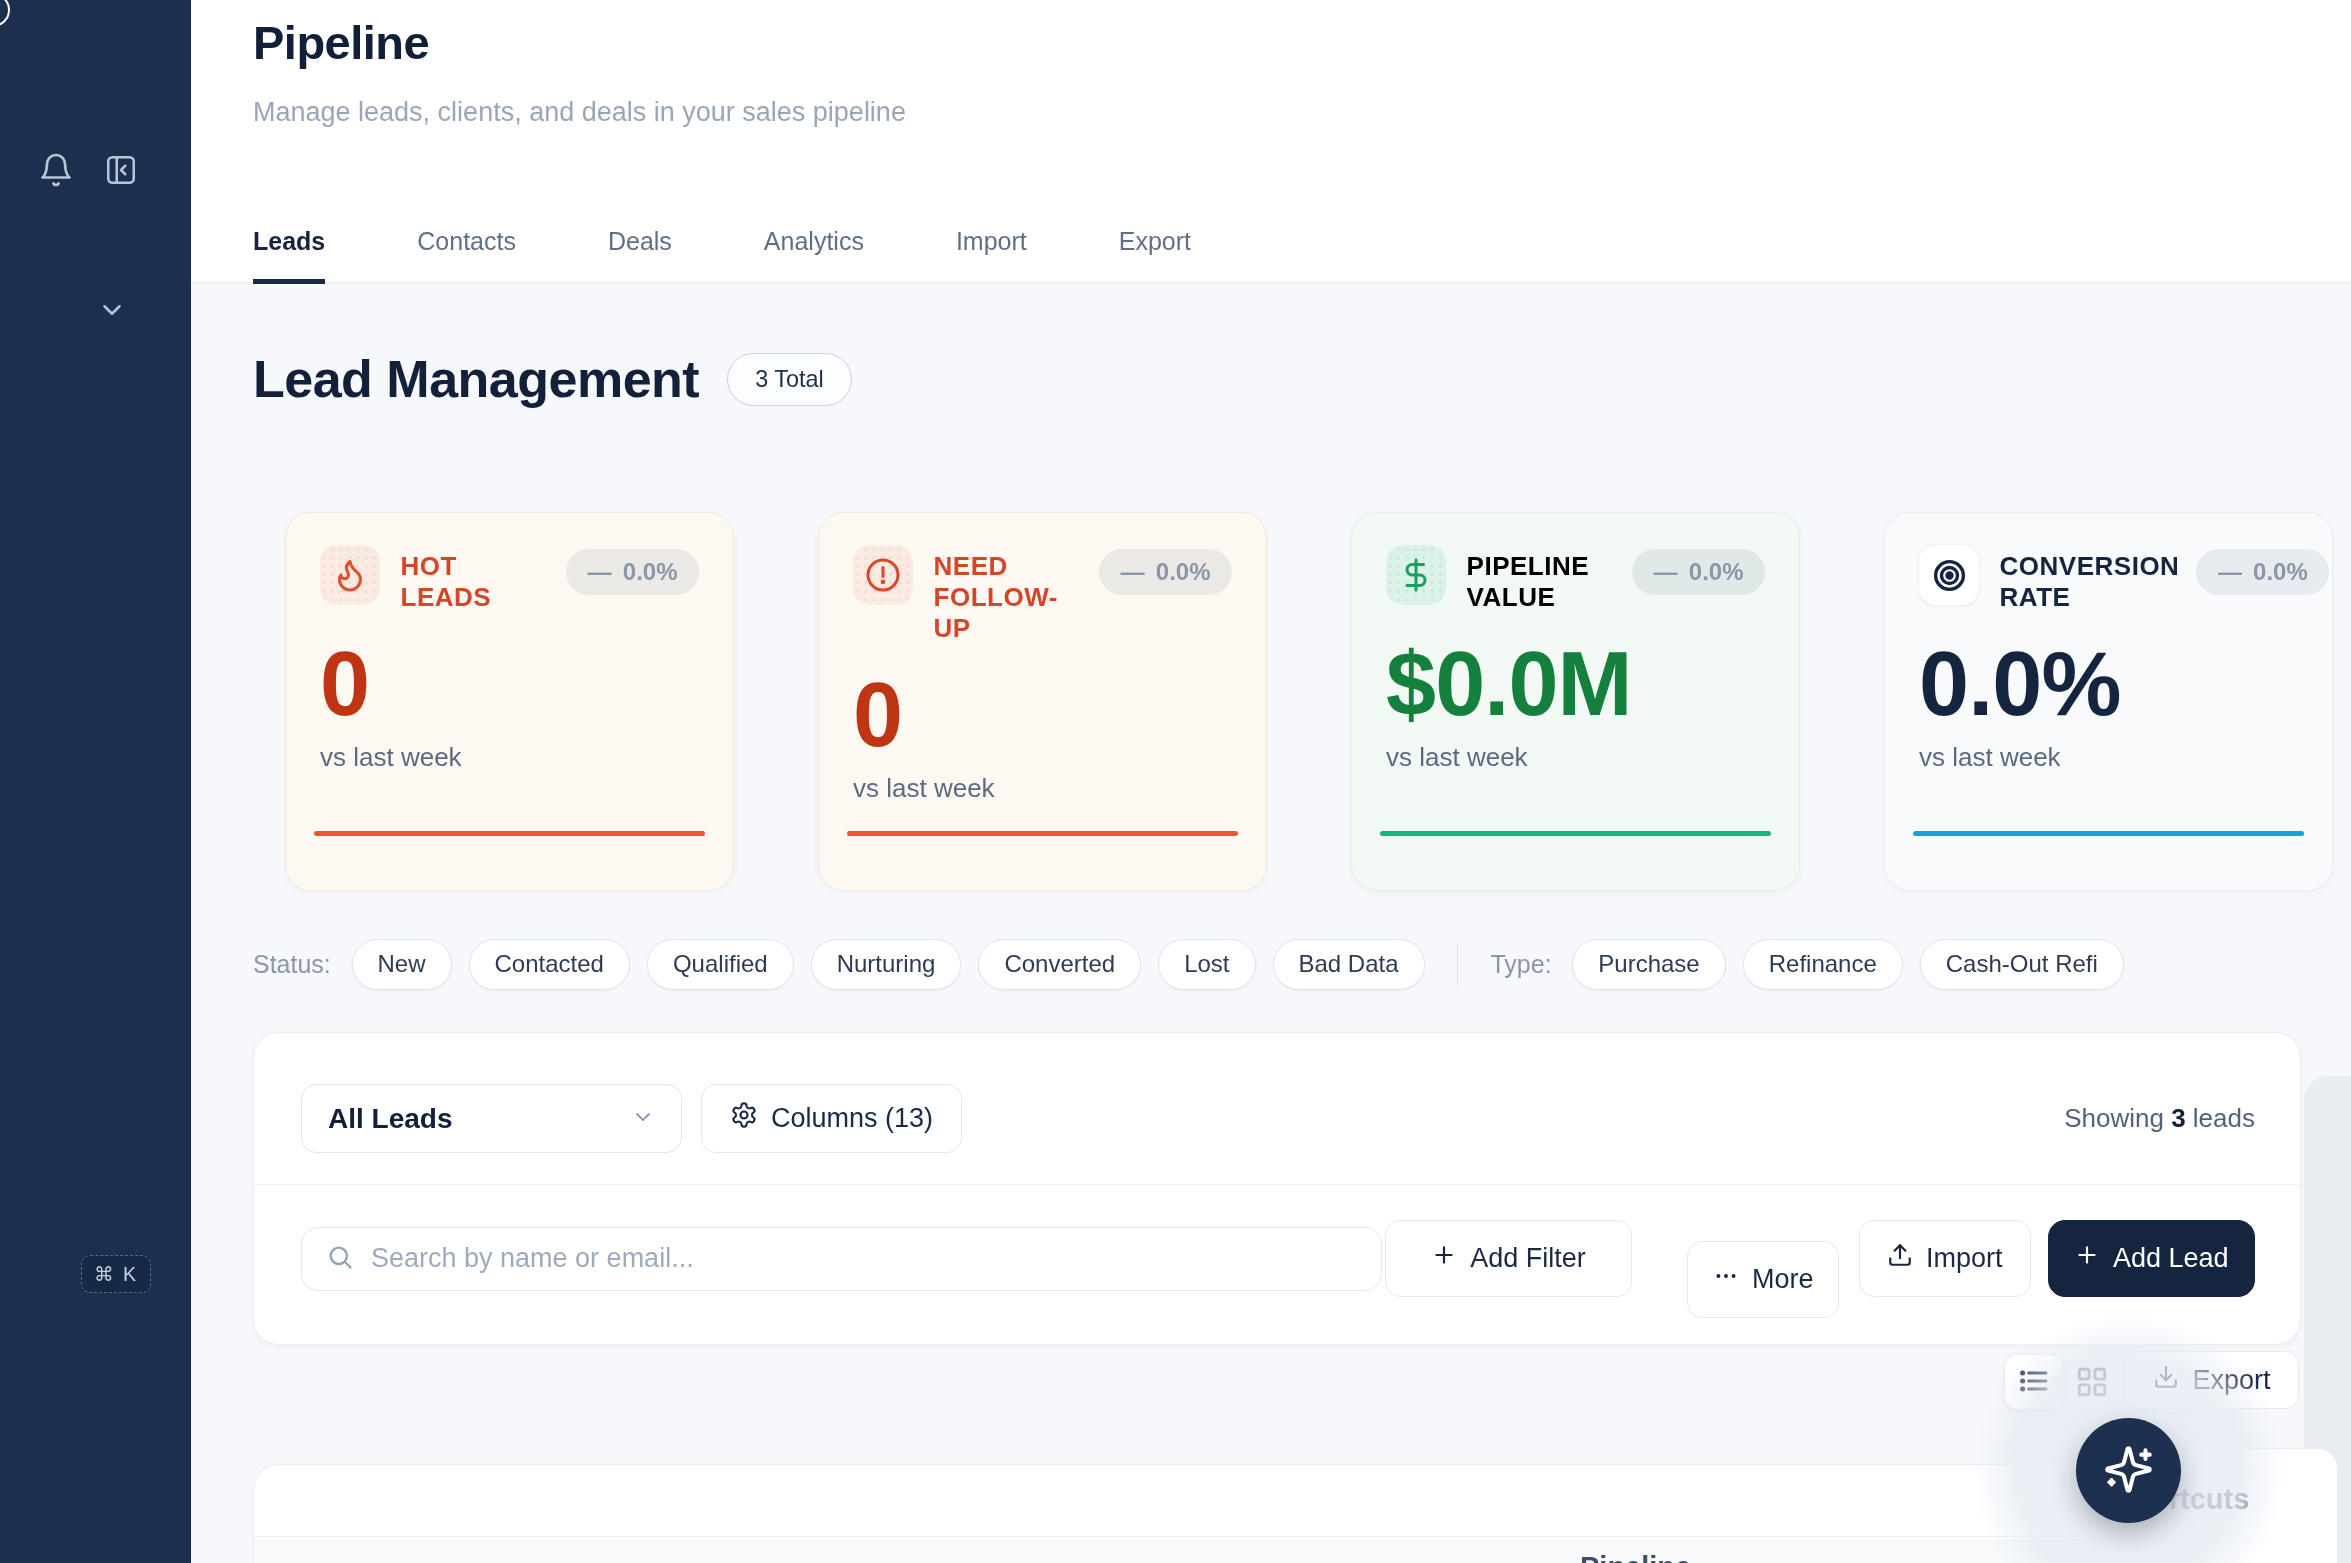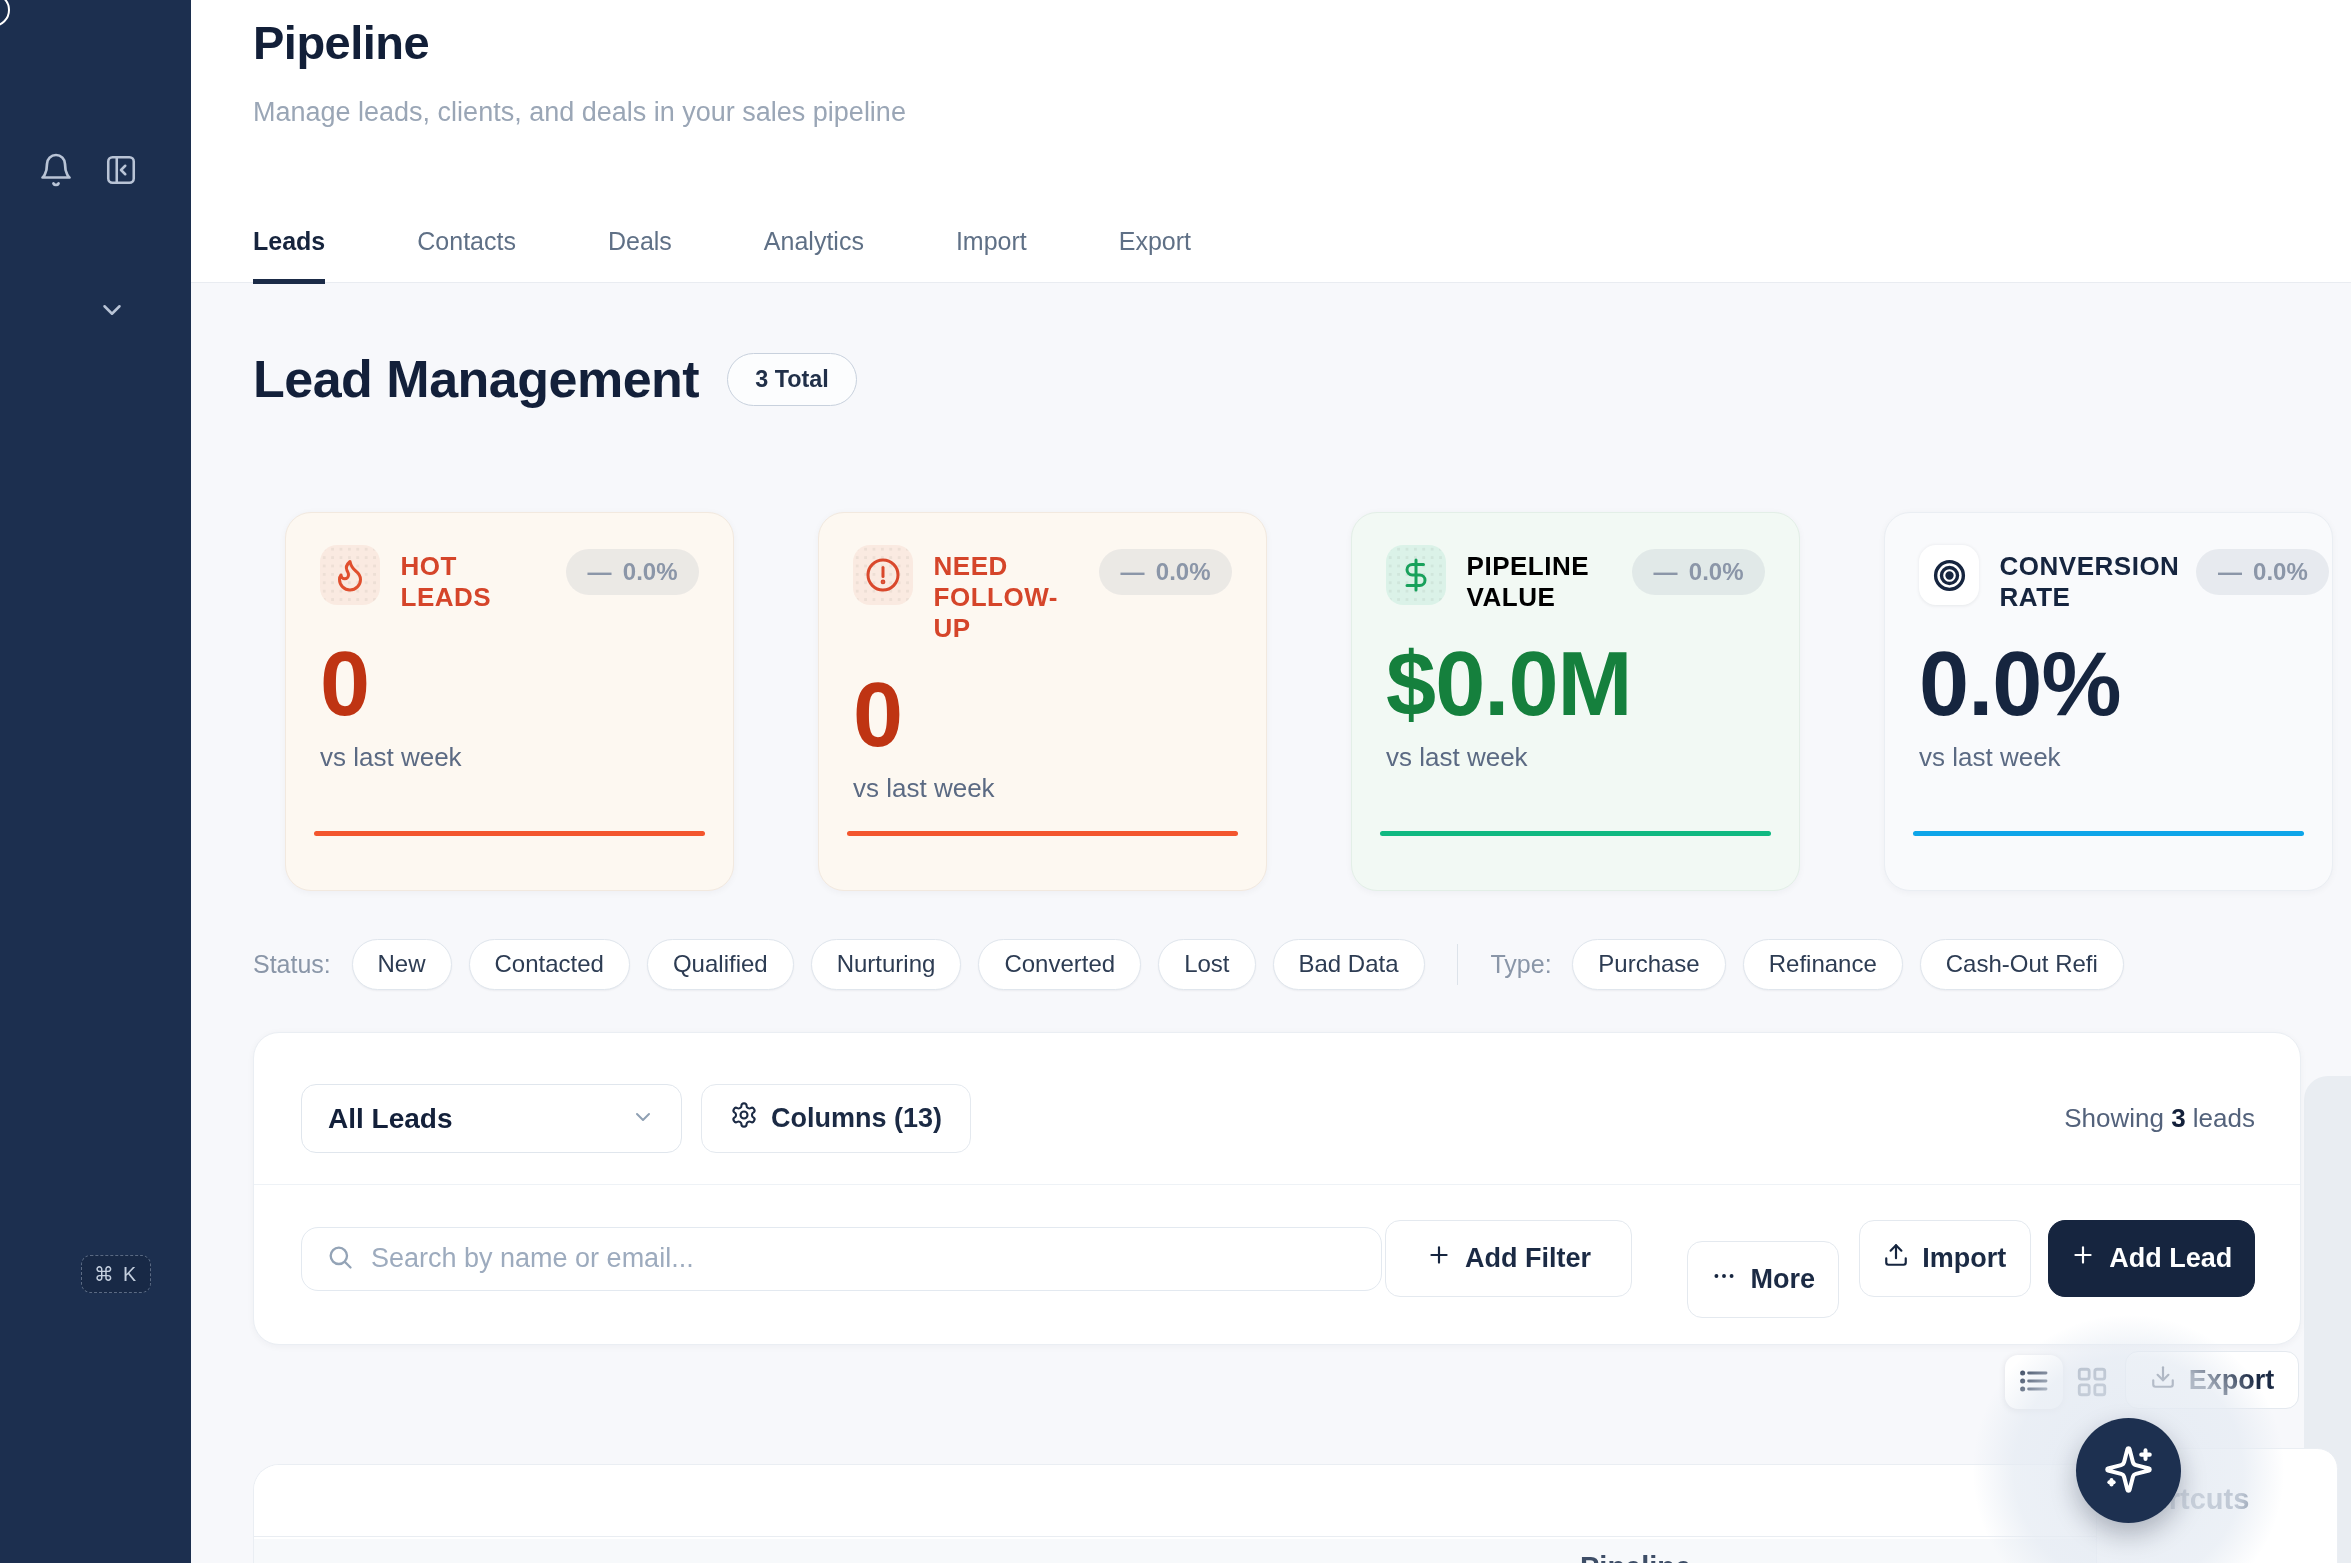--- a/index.html
+++ b/index.html
@@ -17,21 +17,21 @@
   .header { position:absolute; left:191px; top:0; width:2161px; height:283px; background:#ffffff; border-bottom:1.9px solid #e9ecf1; z-index:2; }
   .page-title { position:absolute; left:62px; top:15px; font-size:47px; font-weight:800; color:#121f38; letter-spacing:-0.5px; }
   .page-subtitle { position:absolute; left:62px; top:97px; font-size:27px; color:#9aa6b6; }
   .tabs { position:absolute; left:62px; bottom:-1.9px; display:flex; gap:92px; }
   .tab { font-size:25px; color:#5f7086; padding-bottom:22.5px; border-bottom:5.6px solid transparent; cursor:pointer; }
   .tab.active { color:#16243d; font-weight:700; border-bottom-color:#1b2b47; }
 
   
   .h2row { position:absolute; left:253px; top:349px; display:flex; align-items:center; gap:28px; }
   .h2 { font-size:52px; font-weight:800; color:#13203a; letter-spacing:-0.5px; }
-  .total-badge { padding:12px 27px; border:1.9px solid #c8d1dd; border-radius:936px; font-size:23.4px; font-weight:700; color:#213049; background:#fcfdfe; }
+  .total-badge { padding:12px 27px; border:1.9px solid #c8d1dd; border-radius:936px; font-size:23.4px; font-weight:400; color:#213049; background:#fcfdfe; }
   .h2sub { position:absolute; left:253px; top:438px; font-size:27px; color:#46556e; }
 
   
   .cards { position:absolute; left:253px; top:512px; display:flex; gap:84px;padding-left:32px; }
   .stat-card { position:relative; width:449px; height:379px; border:1.9px solid #eee; border-radius:26px; padding:32px 34px; box-shadow:0 1.9px 7.5px rgba(16,24,40,0.04); }
   .card-head { display:flex; align-items:flex-start; }
   .icon-badge { flex:0 0 60px; width:60px; height:60px; border-radius:17px; display:flex; align-items:center; justify-content:center;
     background-image:radial-gradient(rgba(0,0,0,0.05) 1.4px, transparent 1.4px); background-size:8.4px 8.4px; }
   .icon-badge.white-badge { background-color:#ffffff; box-shadow:0 0.9px 3.7px rgba(16,24,40,0.08); background-image:none; }
   .stat-label { flex:1; margin:5.6px 17px 0 20.6px; font-size:26px; font-weight:700; letter-spacing:0.5px; line-height:1.2; }
@@ -44,21 +44,21 @@
   .chipsrow { position:absolute; left:253px; top:939px; display:flex; align-items:center; gap:17px; }
   .chips-label { font-size:25px; color:#8a96a8; margin-right:3.7px; }
   .chip { padding:10.3px 25px; background:#ffffff; border:1.9px solid #e0e6ed; border-radius:936px; font-size:24px; color:#2d3c53; box-shadow:0 0.9px 1.9px rgba(16,24,40,0.05); cursor:pointer; white-space:nowrap; }
   .vdiv { width:1.9px; height:41px; background:#dde3ea; margin:0 15px; }
 
   
   .panel { position:absolute; left:253px; top:1032px; width:2048px; height:313px; background:#ffffff; border:1.9px solid #eaeef3; border-radius:26px; box-shadow:0 1.9px 7.5px rgba(16,24,40,0.04); z-index:1; }
   .prow1 { position:absolute; top:51px; left:47px; right:45px; display:flex; align-items:center; }
   .view-select { width:381px; height:69px; border:1.9px solid #e0e6ed; border-radius:15px; display:flex; align-items:center; justify-content:space-between; padding:0 26px; cursor:pointer; background:#fff; }
   .view-select .vs-label { font-size:28px; font-weight:700; color:#13203a; }
-  .btn { display:flex; align-items:center; justify-content:center; gap:13px; background:#ffffff; border:1.9px solid #e4e9ef; border-radius:15px; color:#1b2a44; font-size:27px; font-weight:700; cursor:pointer; white-space:nowrap; }
+  .btn { display:flex; align-items:center; justify-content:center; gap:13px; background:#ffffff; border:1.9px solid #e4e9ef; border-radius:15px; color:#1b2a44; font-size:27px; font-weight:400; cursor:pointer; white-space:nowrap; }
   .columns-btn { margin-left:19px; height:69px; padding:0 28px; }
   .showing { margin-left:auto; font-size:26px; color:#53627b; }
   .showing b { color:#13203a; font-weight:700; }
   .pdiv { position:absolute; top:151px; left:0; right:0; border-top:1.9px solid #eef2f6; }
   .prow2 { position:absolute; top:187px; left:47px; right:45px; height:77px; display:flex; align-items:center; }
   .searchbox { flex:0 0 1081px; height:64px; border:1.9px solid #e3e9f0; border-radius:17px; display:flex; align-items:center; padding:0 24px; gap:17px; background:#fff; }
   .searchbox input { flex:1; border:none; outline:none; font-size:27px; color:#31415c; font-family:"Liberation Sans", sans-serif; background:transparent; }
   .searchbox input::placeholder { color:#9dabbe; }
   .add-filter-btn { margin-left:3px; width:255px; height:77px; }
   .more-btn { margin-left:55px; width:157px; height:77px;margin-top:42px; }

